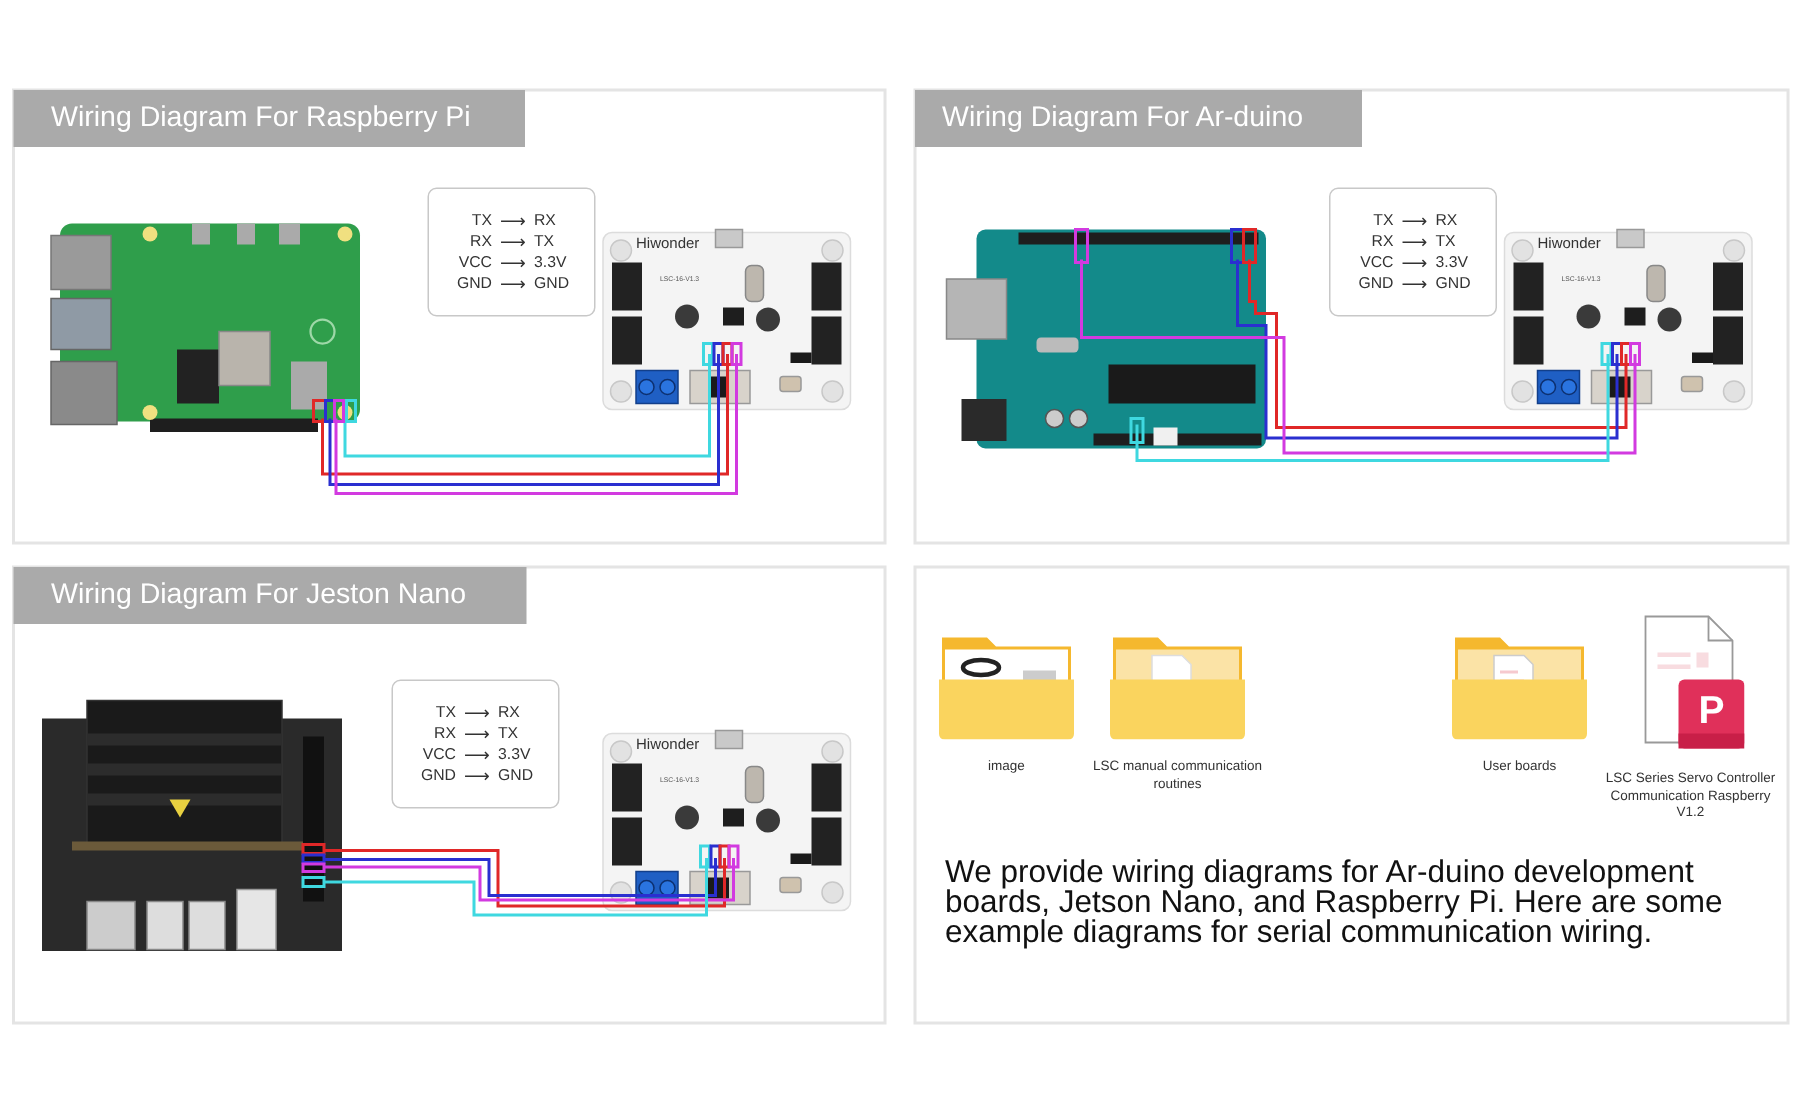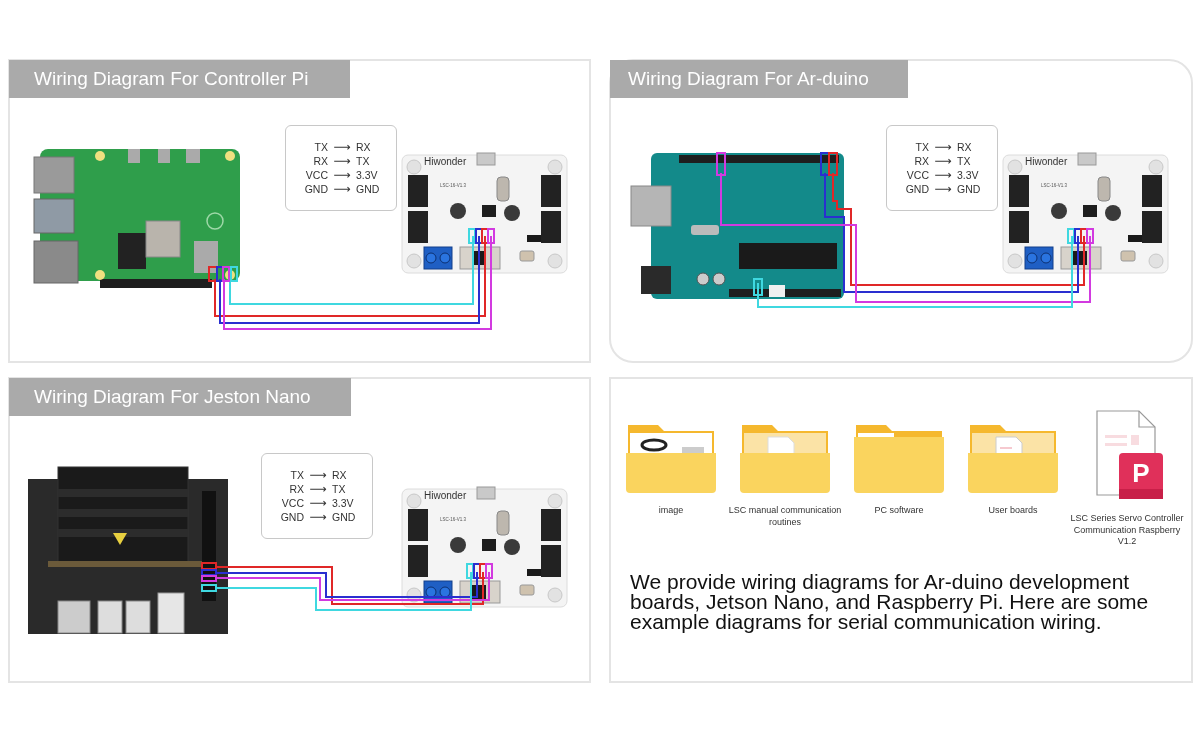--- a/index.html
+++ b/index.html
@@ -1,19 +1,19 @@
 <!DOCTYPE html>
 <html><head>
 <meta charset="utf-8">
 <style>
   * { box-sizing: border-box; margin: 0; padding: 0; }
   body { width: 1200px; height: 742px; background: #fff; position: relative; overflow: hidden; font-family: "Liberation Sans", sans-serif; }
   .panel { position: absolute; border: 2px solid #e4e4e4; background: #fff; }
   .p-tl { left: 8px; top: 59px; width: 583px; height: 304px; }
-  .p-tr { left: 609px; top: 59px; width: 584px; height: 304px; border-radius: 24px; }
+  .p-tr { left: 609px; top: 59px; width: 584px; height: 304px; }
   .p-bl { left: 8px; top: 377px; width: 583px; height: 306px; }
   .p-br { left: 609px; top: 377px; width: 584px; height: 306px; }
   .hdr { position: absolute; left: -1px; top: -1px; height: 38px; background: #aaaaaa; color: #fff; font-size: 19px; line-height: 38px; padding-left: 25px; white-space: nowrap; }
   .p-tl .hdr { width: 341px; }
   .p-tr .hdr { width: 298px; padding-left: 18px; }
   .p-bl .hdr { width: 342px; }
   .legend { position: absolute; border: 1px solid #c8c8c8; border-radius: 6px; background: #fff; font-size: 10.5px; color: #333; padding: 14px 10px; }
   .legend .row { display: flex; align-items: center; height: 14px; }
   .legend .l { width: 32px; text-align: right; }
   .legend .ar { width: 28px; text-align: center; font-size: 12px; }
@@ -51,21 +51,21 @@
       <circle cx="43" cy="103" r="5" fill="#2a74e0" stroke="#0d3070"></circle>
       <rect x="58" y="92" width="40" height="22" fill="#d8d3cb" stroke="#999"></rect>
       <rect x="70" y="96" width="14" height="14" fill="#1a1a1a"></rect>
       <rect x="118" y="96" width="14" height="10" rx="2" fill="#cfc2ae" stroke="#999"></rect>
       <rect x="125" y="80" width="14" height="7" fill="#1a1a1a"></rect>
     </g>
   </defs>
 </svg>
 
 <div class="panel p-tl">
-  <div class="hdr">Wiring Diagram For Controller Pi</div>
+  <div class="hdr">Wiring Diagram For Raspberry Pi</div>
   <svg class="diag" width="583" height="304">
     <g>
       <rect x="30" y="88" width="200" height="132" rx="8" fill="#2f9e4b"></rect>
       <rect x="24" y="96" width="40" height="36" fill="#9a9a9a" stroke="#777"></rect>
       <rect x="24" y="138" width="40" height="34" fill="#8f9aa5" stroke="#666"></rect>
       <rect x="24" y="180" width="44" height="42" fill="#8a8a8a" stroke="#666"></rect>
       <rect x="108" y="172" width="28" height="36" fill="#222"></rect>
       <rect x="136" y="160" width="34" height="36" fill="#b9b4ac" stroke="#888"></rect>
       <rect x="90" y="218" width="112" height="9" fill="#1e1e1e"></rect>
       <circle cx="90" cy="95" r="5" fill="#f0e080"></circle>
@@ -245,28 +245,20 @@
     </div>
     <div class="file" style="left:114px; top:12px;">
       <svg width="90" height="72">
         <path d="M2 4 H32 L38 10 H88 V70 H2 Z" fill="#f5b82e"></path>
         <rect x="4" y="12" width="82" height="34" fill="#fbe3a6"></rect>
         <path d="M28 16 H48 L54 22 V46 H28 Z" fill="#fff" stroke="#ddd"></path>
         <path d="M0 32 H90 V68 Q90 72 86 72 H4 Q0 72 0 68 Z" fill="#fad45e"></path>
       </svg>
       <span>LSC manual communication routines</span>
     </div>
-    <div class="file" style="left:228px; top:12px;">
-      <svg width="90" height="72">
-        <path d="M2 4 H32 L38 10 H88 V70 H2 Z" fill="#f5b82e"></path>
-        <rect x="4" y="12" width="36" height="4" fill="#fff"></rect>
-        <path d="M0 16 H90 V68 Q90 72 86 72 H4 Q0 72 0 68 Z" fill="#fad45e"></path>
-      </svg>
-      <span>PC software</span>
-    </div>
     <div class="file" style="left:342px; top:12px;">
       <svg width="90" height="72">
         <path d="M2 4 H32 L38 10 H88 V70 H2 Z" fill="#f5b82e"></path>
         <rect x="4" y="12" width="82" height="34" fill="#fbe3a6"></rect>
         <path d="M28 16 H48 L54 22 V46 H28 Z" fill="#fff" stroke="#ccc"></path>
         <rect x="32" y="26" width="12" height="2" fill="#f6c9cf"></rect>
         <rect x="32" y="32" width="16" height="2" fill="#f6c9cf"></rect>
         <path d="M0 32 H90 V68 Q90 72 86 72 H4 Q0 72 0 68 Z" fill="#fad45e"></path>
       </svg>
       <span>User boards</span>

